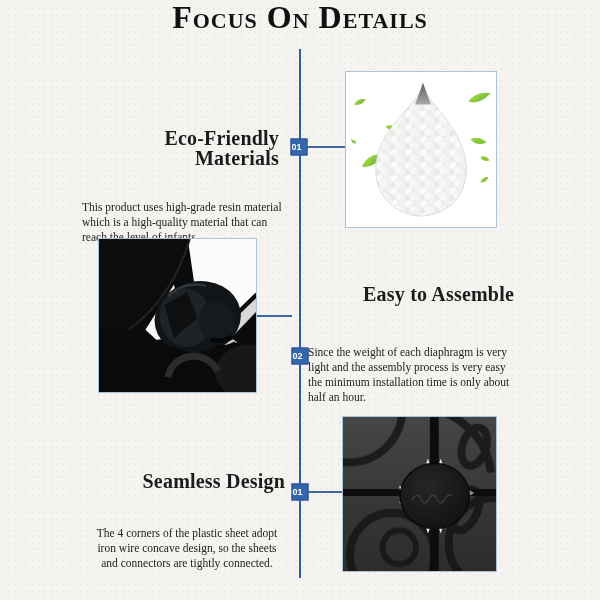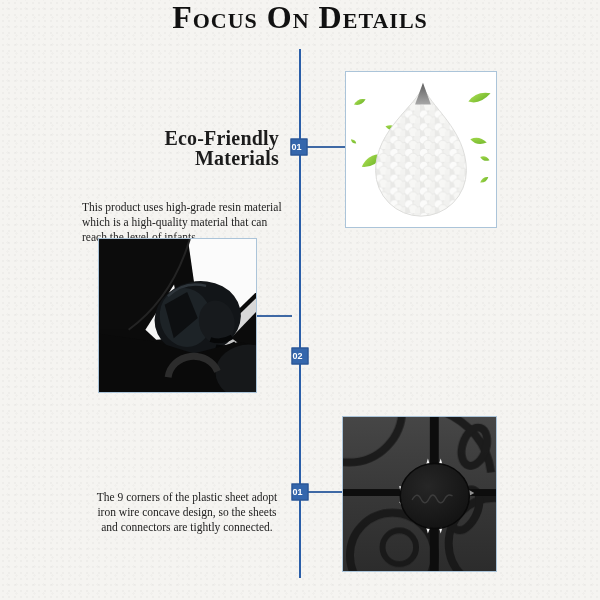--- a/index.html
+++ b/index.html
@@ -66,23 +66,31 @@
   <div class="badge b2">02</div>
   <div class="badge b3">01</div>
 
   <section class="sec s1">
     <h2>Eco-Friendly Materials</h2>
     <p>This product uses high-grade resin material
 which is a high-quality material that can
 reach the level of infants.</p>
   </section>
 
+  <section class="sec s2">
+    <h2>Easy to Assemble</h2>
+    <p>Since the weight of each diaphragm is very
+light and the assembly process is very easy
+the minimum installation time is only about
+half an hour.</p>
+  </section>
 
   <section class="sec s3">
-    <p>The 9 corners of the plastic sheet adopt
+    <h2>Seamless Design</h2>
+    <p>The 4 corners of the plastic sheet adopt
 iron wire concave design, so the sheets
 and connectors are tightly connected.</p>
   </section>
 
   <figure class="frame f1">
     <svg viewBox="0 0 152 157" preserveAspectRatio="none">
       <defs>
         <pattern id="pel" width="15" height="13" patternUnits="userSpaceOnUse">
           <rect width="15" height="13" fill="#ececea"></rect>
           <circle cx="4" cy="4" r="4.6" fill="#fbfbfa" stroke="#dddddb" stroke-width="0.5"></circle>

